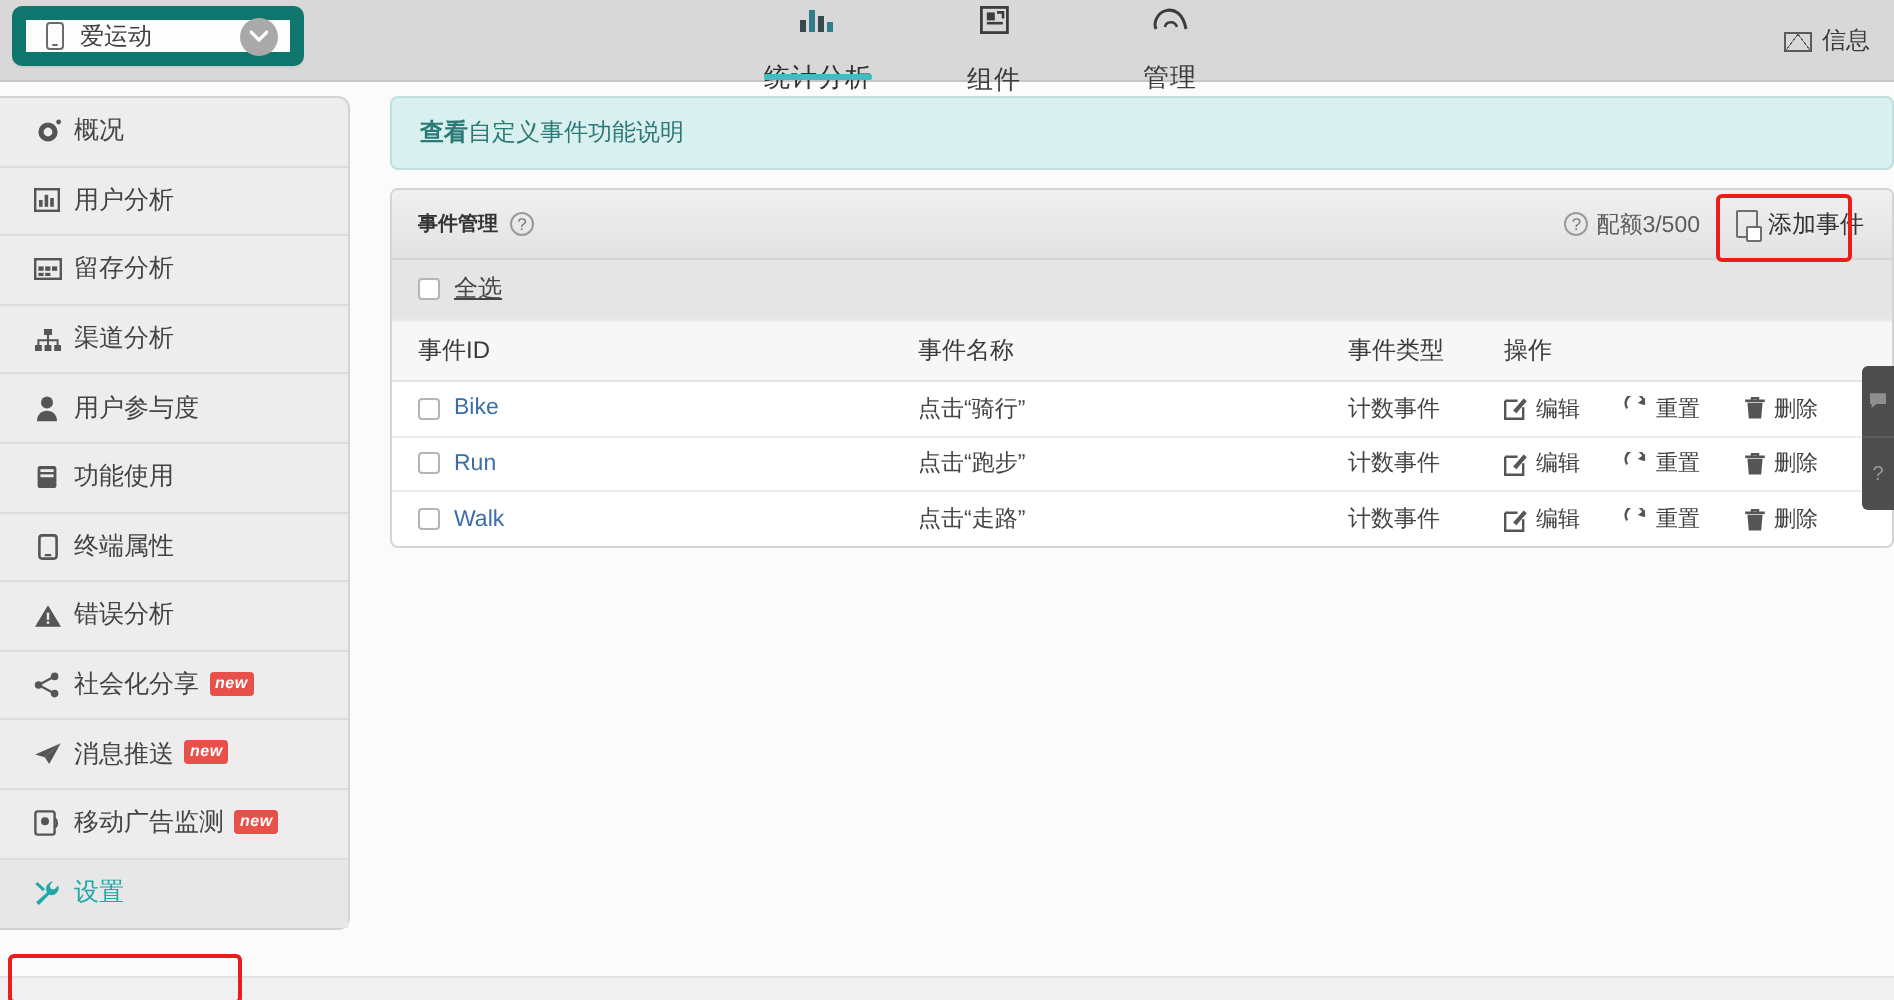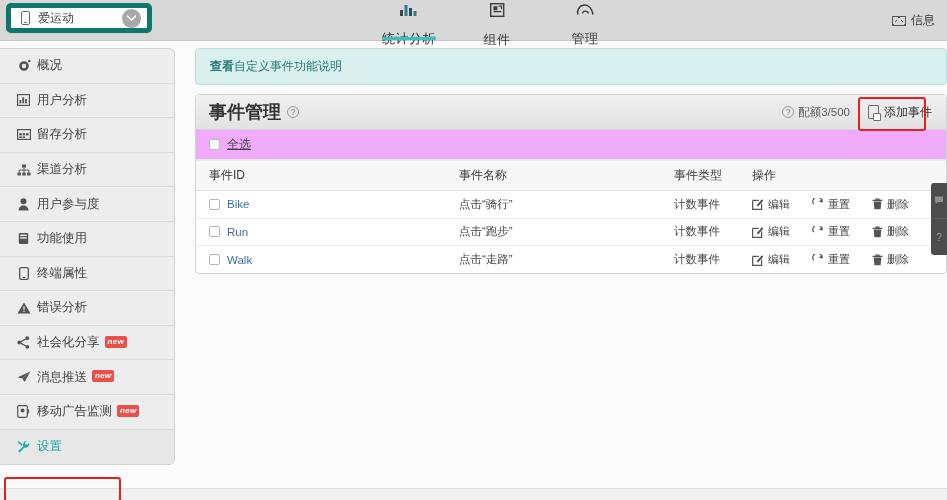--- a/index.html
+++ b/index.html
@@ -14,21 +14,21 @@
   
   .topbar {
     position: absolute; top: 0; left: 0; width: 947px; height: 41px;
     background: #d8d8d8;
     border-bottom: 1px solid #c6c6c6;
   }
   .app-switcher {
     position: absolute; left: 6px; top: 3px;
     width: 146px; height: 30px;
     background: #fdfdfd;
-    border: 5px solid #0f766e;
+    border: 7px solid #0f766e;
     border-radius: 5px;
     display: flex; align-items: center;
     padding: 0 6px 0 10px;
     box-shadow: 0 1px 1px rgba(0,0,0,0.06);
   }
   .app-switcher .phone-icon {
     width: 9px; height: 14px;
     border: 1.4px solid #6b6b6b;
     border-radius: 2px;
     position: relative;
@@ -164,21 +164,21 @@
     background: #fff;
     overflow: hidden;
   }
   .panel-head {
     height: 35px;
     background: linear-gradient(to bottom, #f0f0f0, #e2e2e2);
     border-bottom: 1px solid #d4d4d4;
     display: flex; align-items: center;
     padding: 0 10px 0 13px;
   }
-  .panel-title { font-size: 18px; color:#333; font-weight: bold; font-family: Liberation Mono, monospace; }
+  .panel-title { font-size: 10px; color:#333; font-weight: bold; font-family: Liberation Mono, monospace; }
   .q-icon {
     display:inline-flex; align-items:center; justify-content:center;
     width: 12px; height: 12px; border-radius: 50%;
     border: 1px solid #9a9a9a; color:#7b7b7b;
     font-size: 8.5px; line-height: 1; margin-left: 6px;
     font-weight: normal;
   }
   .head-right { margin-left:auto; display:flex; align-items:center; gap:0; }
   .quota { font-size: 11.5px; color: #5b5b5b; display:flex; align-items:center; }
   .quota .q-icon { margin-left:0; margin-right:4px; }
@@ -194,21 +194,21 @@
   }
   .page-icon:after{
     content:""; position:absolute; right:-3px; bottom:-3px;
     width:6px;height:6px;border:1.2px solid #6e6e6e;background:#fff;border-radius:1px;
   }
 
   .selectall-row {
     height: 30px; display: flex; align-items: center;
     padding-left: 13px;
     border-bottom: 1px solid #e8e8e8;
-    background: #f0abfc;
+    background: #e5e5e5;
   }
   .cbox {
     width: 11px; height: 11px;
     border: 1px solid #b5b5b5; background:#fff; border-radius: 2px;
     display:inline-block; flex:0 0 auto; cursor: pointer;
   }
   .selectall-row .sa-label {
     margin-left: 7px; font-size: 12px; color:#444;
     text-decoration: underline; cursor: pointer;
   }

